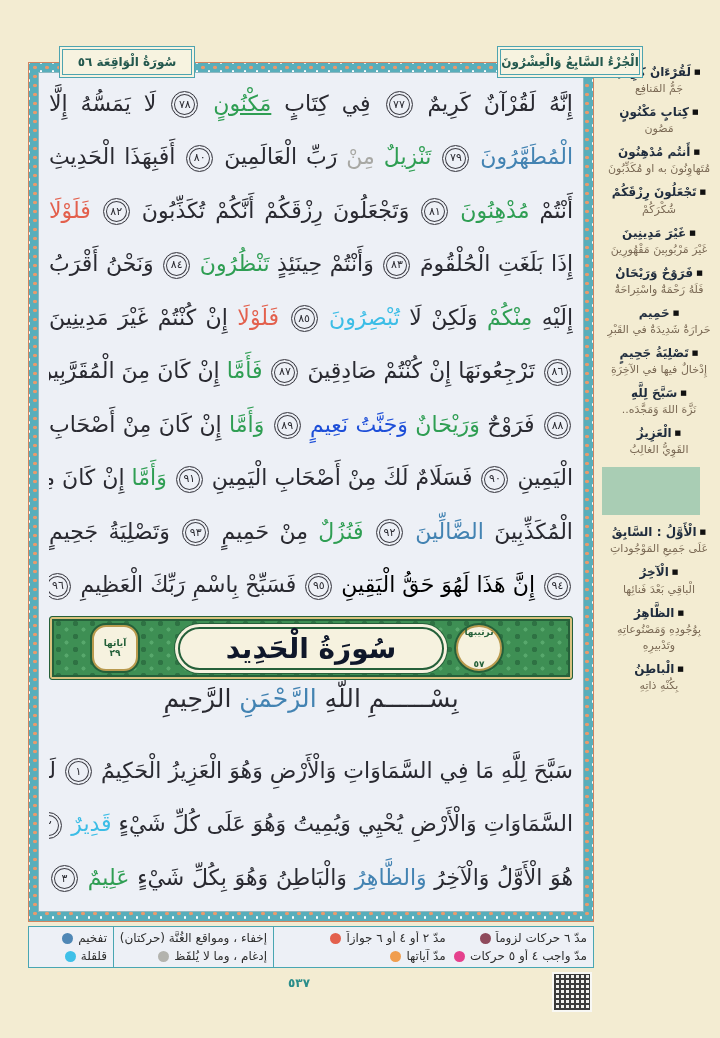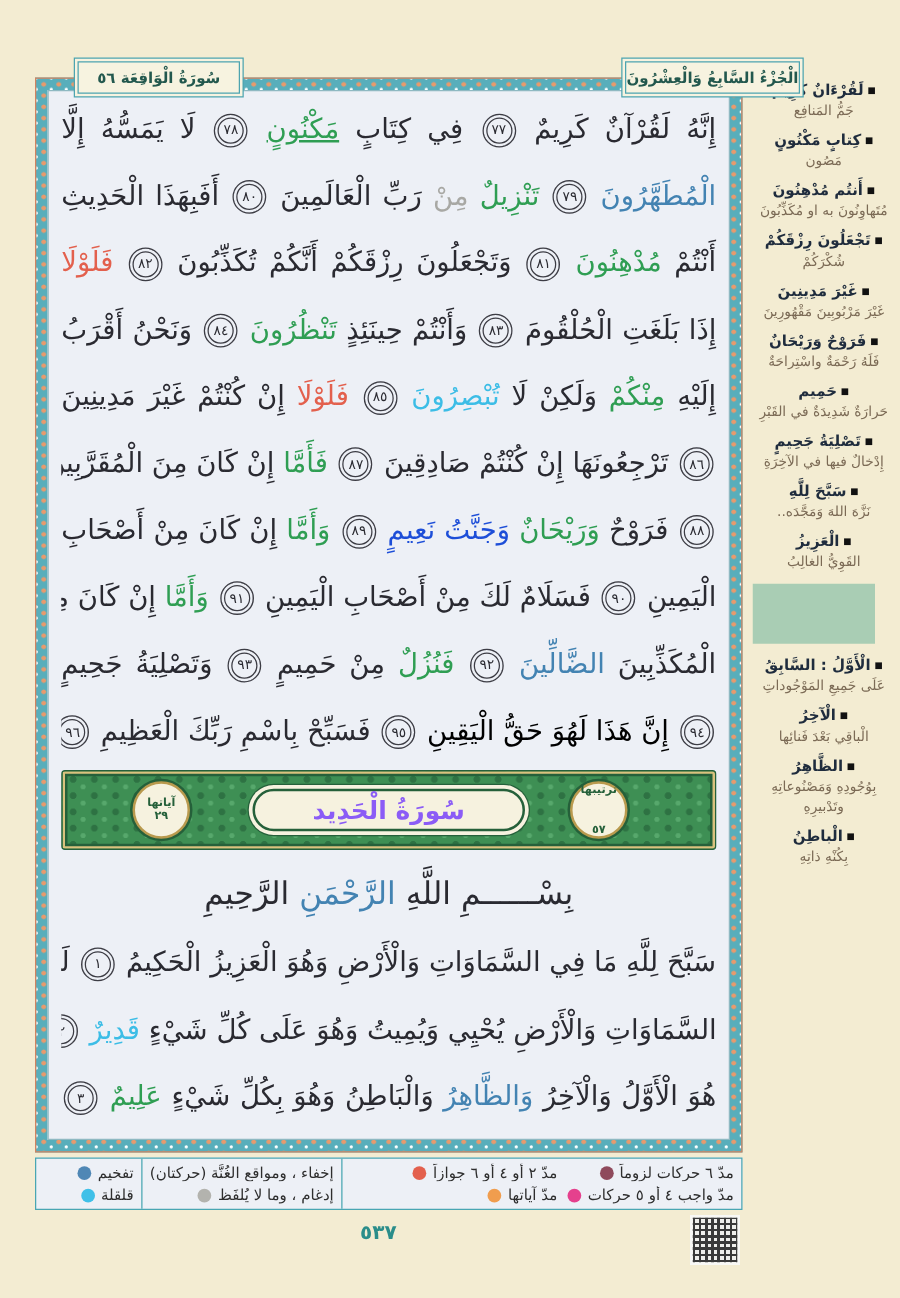--- a/index.html
+++ b/index.html
@@ -56,34 +56,34 @@
     background-image:
       radial-gradient(circle, #2e7243 2.5px, rgba(0,0,0,0) 3px),
       radial-gradient(circle, #57a86c 1.8px, rgba(0,0,0,0) 2.3px);
     background-size:17px 13px,17px 13px;background-position:0 0,8px 6px;
     box-shadow:inset 0 0 0 2px #d9c27e,inset 0 0 0 4px #25603a;
     display:flex;align-items:center;justify-content:center;
   }
   .banner-cartouche{
     background:#f6f2df;border:2px solid #25603a;border-radius:30px;
     box-shadow:0 0 0 3px #f6f2df,0 0 0 4px #25603a;
-    padding:3px 46px;font-size:20px;font-weight:bold;color:#8b5cf6;white-space:nowrap;
+    padding:3px 46px;font-size:28px;font-weight:bold;color:#0f172a;white-space:nowrap;
   }
   .banner-circle{
     position:absolute;top:50%;transform:translateY(-50%);
     width:42px;height:42px;border-radius:50%;
     background:#f6f2df;border:2px solid #b99a4e;
     box-shadow:0 0 0 2px #25603a;
     display:flex;flex-direction:column;align-items:center;justify-content:center;
     font-size:9px;line-height:1.2;color:#25603a;font-weight:bold;text-align:center;
   }
-  .banner-circle.ayat{right:auto;left:56px;}
+  .banner-circle.ayat{right:auto;left:42px;border-radius:14px;}
   .banner-circle.order{left:auto;right:70px;justify-content:space-between;}
   .basmala{
-    flex:0 0 60px;display:flex;align-items:center;justify-content:center;
+    flex:0 0 60px;display:flex;justify-content:center;
     font-size:25px;color:#2a2a31;
   }
   
   .sidebar{
     position:absolute;left:602px;top:64px;width:114px;height:940px;
     direction:rtl;text-align:center;z-index:2;overflow:hidden;
   }
   .sb-entry{margin-bottom:7px;}
   .sb-word{font-size:12px;font-weight:bold;color:#1f2c3d;line-height:1.35;}
   .sb-bullet{font-size:7px;color:#111;vertical-align:2px;margin-left:3px;}
@@ -99,21 +99,21 @@
   .lg-col{box-sizing:border-box;padding:2px 6px;display:grid;align-content:space-around;}
   .lg-col.madd{flex:0 0 320px;grid-template-columns:46% 54%;border-left:1px solid #49a6b2;}
   .lg-col.ghunnah{flex:0 0 160px;grid-template-columns:100%;border-left:1px solid #49a6b2;}
   .lg-col.tafkheem{flex:1;grid-template-columns:100%;}
   .lg-entry{display:flex;align-items:center;white-space:nowrap;overflow:hidden;}
   .lg-label{order:1;}
   .lg-dot{order:2;width:11px;height:11px;border-radius:50%;flex:none;margin:0 5px;}
   
   .page-number{
     position:absolute;left:288px;top:976px;
-    font-size:16px;font-weight:bold;color:#2a8d8a;z-index:2;
+    font-size:12px;font-weight:bold;color:#2a8d8a;z-index:2;
   }
   .qr{
     position:absolute;left:552px;top:972px;width:40px;height:40px;z-index:2;
     background:#f8f8f5;border:2px solid #f8f8f5;box-sizing:border-box;
     background-image:
       repeating-linear-gradient(0deg,#3a3a3a 0 2px,rgba(0,0,0,0) 2px 5px),
       repeating-linear-gradient(90deg,#3a3a3a 0 2px,#efefec 2px 5px);
   }
 </style>
 </head>

